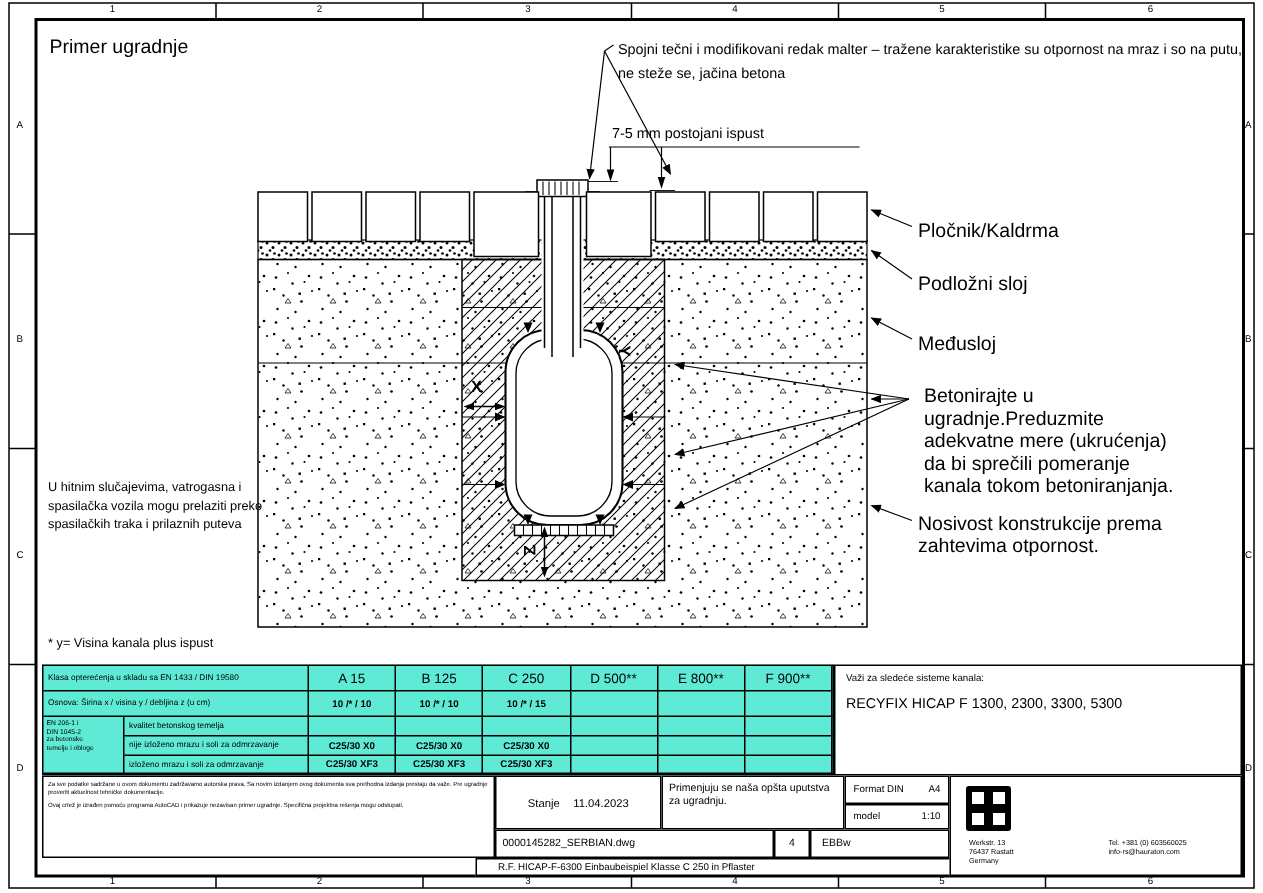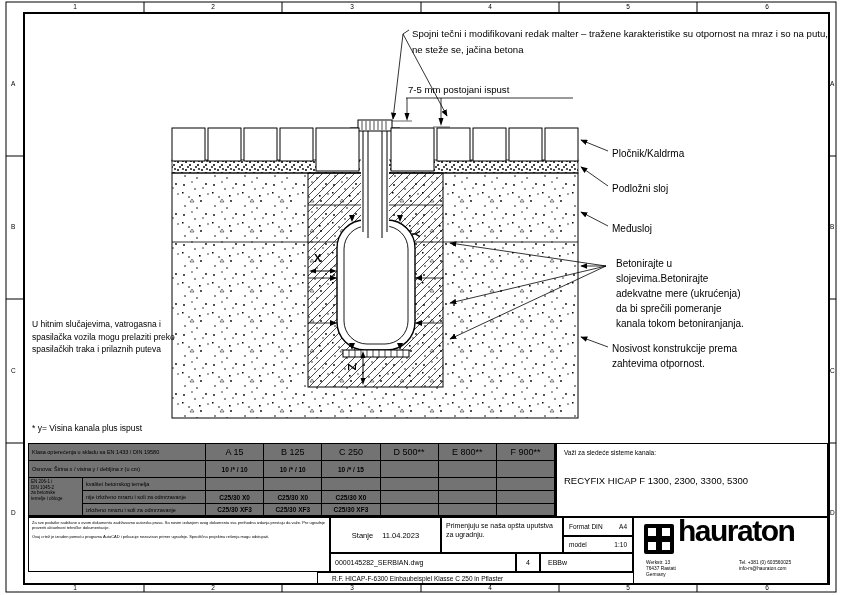--- a/index.html
+++ b/index.html
@@ -3,39 +3,39 @@
 <meta charset="utf-8">
 <style>
   html,body{margin:0;padding:0}
   body{width:842px;height:595px;position:relative;background:#fff;color:#000;
        font-family:"Liberation Sans",sans-serif;overflow:hidden}
   .t{position:absolute;white-space:nowrap}
   .wrap{white-space:normal}
   svg.overlay{position:absolute;left:0;top:0}
   .frame-num{font-size:6.5px;transform:translateX(-50%)}
   .frame-letter{font-size:6.5px}
-  .side-label{font-size:10px;line-height:15px}
+  .side-label{font-size:13px;line-height:15px}
   .side-label span{display:block}
   .dim{font-weight:bold;font-size:11px}
   .rot90{transform:rotate(90deg)}
   #spec-table{position:absolute;left:28px;top:443px;width:528px;height:74px;
       border:1px solid #000;box-sizing:border-box;display:grid;
       grid-template-columns:54px 123px repeat(6,1fr);
-      grid-template-rows:17px 17px 13px 13px 12px;background:#737373}
+      grid-template-rows:17px 17px 13px 13px 12px;background:#5eead4}
   #spec-table .c{border-right:1px solid #000;border-bottom:1px solid #000;
       display:flex;align-items:center;justify-content:center;overflow:hidden}
   #spec-table .lab{justify-content:flex-start;padding-left:3px;font-size:5.5px}
   #spec-table .hdr{font-size:9px}
   #spec-table .val{font-size:6.5px;font-weight:bold}
   #spec-table .norm{grid-column:1;grid-row:3/6;flex-direction:column;align-items:flex-start;
       justify-content:flex-start;font-size:4.5px;line-height:5.5px;padding:1px 0 0 2px}
   .box{position:absolute;border:1px solid #000;box-sizing:border-box;background:#fff}
   #systems{left:556px;top:443px;width:272px;height:74px;padding:5px 7px}
   #systems .h{font-size:6.5px}
-  #systems .v{font-size:9.5px;margin-top:19px}
+  #systems .v{font-size:9.5px;margin-top:8px}
   #tb-disclaimer{left:28px;top:517px;width:302px;height:55px;padding:2px 3px;
       font-size:4px;line-height:5.2px}
   #tb-disclaimer p{margin:0 0 4px 0}
   #tb-status{left:330px;top:517px;width:111px;height:36px;display:flex;
       align-items:center;justify-content:center;gap:9px;font-size:7.5px}
   #tb-note{left:441px;top:517px;width:122px;height:36px;padding:3px 4px;
       font-size:7px;line-height:9px}
   #tb-format{left:563px;top:517px;width:70px;height:19px;display:flex;
       align-items:center;justify-content:space-between;padding:0 5px;font-size:6.5px}
   #tb-scale{left:563px;top:536px;width:70px;height:17px;display:flex;
@@ -201,38 +201,39 @@
 <span class="t frame-letter" style="left:11px;top:80px">A</span>
 <span class="t frame-letter" style="left:11px;top:223px">B</span>
 <span class="t frame-letter" style="left:11px;top:367px">C</span>
 <span class="t frame-letter" style="left:11px;top:509px">D</span>
 <span class="t frame-letter" style="left:830px;top:80px">A</span>
 <span class="t frame-letter" style="left:830px;top:223px">B</span>
 <span class="t frame-letter" style="left:830px;top:367px">C</span>
 <span class="t frame-letter" style="left:830px;top:509px">D</span>
 
 <div class="t" style="left:33px;top:22px;font-size:13px;line-height:17px">
+  <span style="display:block">Primer ugradnje</span>
 </div>
 
 <div class="t wrap" style="left:412px;top:26px;width:424px;font-size:9.6px;line-height:15.5px">Spojni tečni i modifikovani redak malter – tražene karakteristike su otpornost na mraz i so na putu, ne steže se, jačina betona</div>
 
 <div class="t" style="left:408px;top:84px;font-size:9.6px">7-5 mm postojani ispust</div>
 
 <div class="t side-label" style="left:612px;top:146px">
   <span>Pločnik/Kaldrma</span>
 </div>
 <div class="t side-label" style="left:612px;top:181px">
   <span>Podložni sloj</span>
 </div>
 <div class="t side-label" style="left:612px;top:221px">
   <span>Međusloj</span>
 </div>
 <div class="t side-label" style="left:616px;top:256px">
   <span>Betonirajte u</span>
-  <span>slojevima.Betonirajte</span>
+  <span>ugradnje.Preduzmite</span>
   <span>adekvatne mere (ukrućenja)</span>
   <span>da bi sprečili pomeranje</span>
   <span>kanala tokom betoniranjanja.</span>
 </div>
 <div class="t side-label" style="left:612px;top:341px">
   <span>Nosivost konstrukcije prema</span>
   <span>zahtevima otpornost.</span>
 </div>
 
 <div class="t" style="left:32px;top:318px;font-size:8.5px;line-height:12.5px">
@@ -338,21 +339,20 @@
 </div>
 
 <div id="tb-logo" class="box">
   <svg width="30" height="30" style="position:absolute;left:10px;top:6px">
     <rect x="0" y="0" width="30" height="30" rx="2" fill="#000"></rect>
     <rect x="4" y="4" width="22" height="8" fill="#fff"></rect>
     <rect x="12" y="4" width="6" height="8" fill="#000"></rect>
     <rect x="4" y="18" width="22" height="8" fill="#fff"></rect>
     <rect x="12" y="18" width="6" height="8" fill="#000"></rect>
   </svg>
-  <div id="brand">hauraton</div>
   <div class="addr" style="left:12px;top:42px">
     <span style="display:block">Werkstr. 13</span>
     <span style="display:block">76437 Rastatt</span>
     <span style="display:block">Germany</span>
   </div>
   <div class="addr" style="left:105px;top:42px">
     <span style="display:block">Tel. +381 (0) 603560025</span>
     <span style="display:block">info-rs@hauraton.com</span>
   </div>
 </div>

